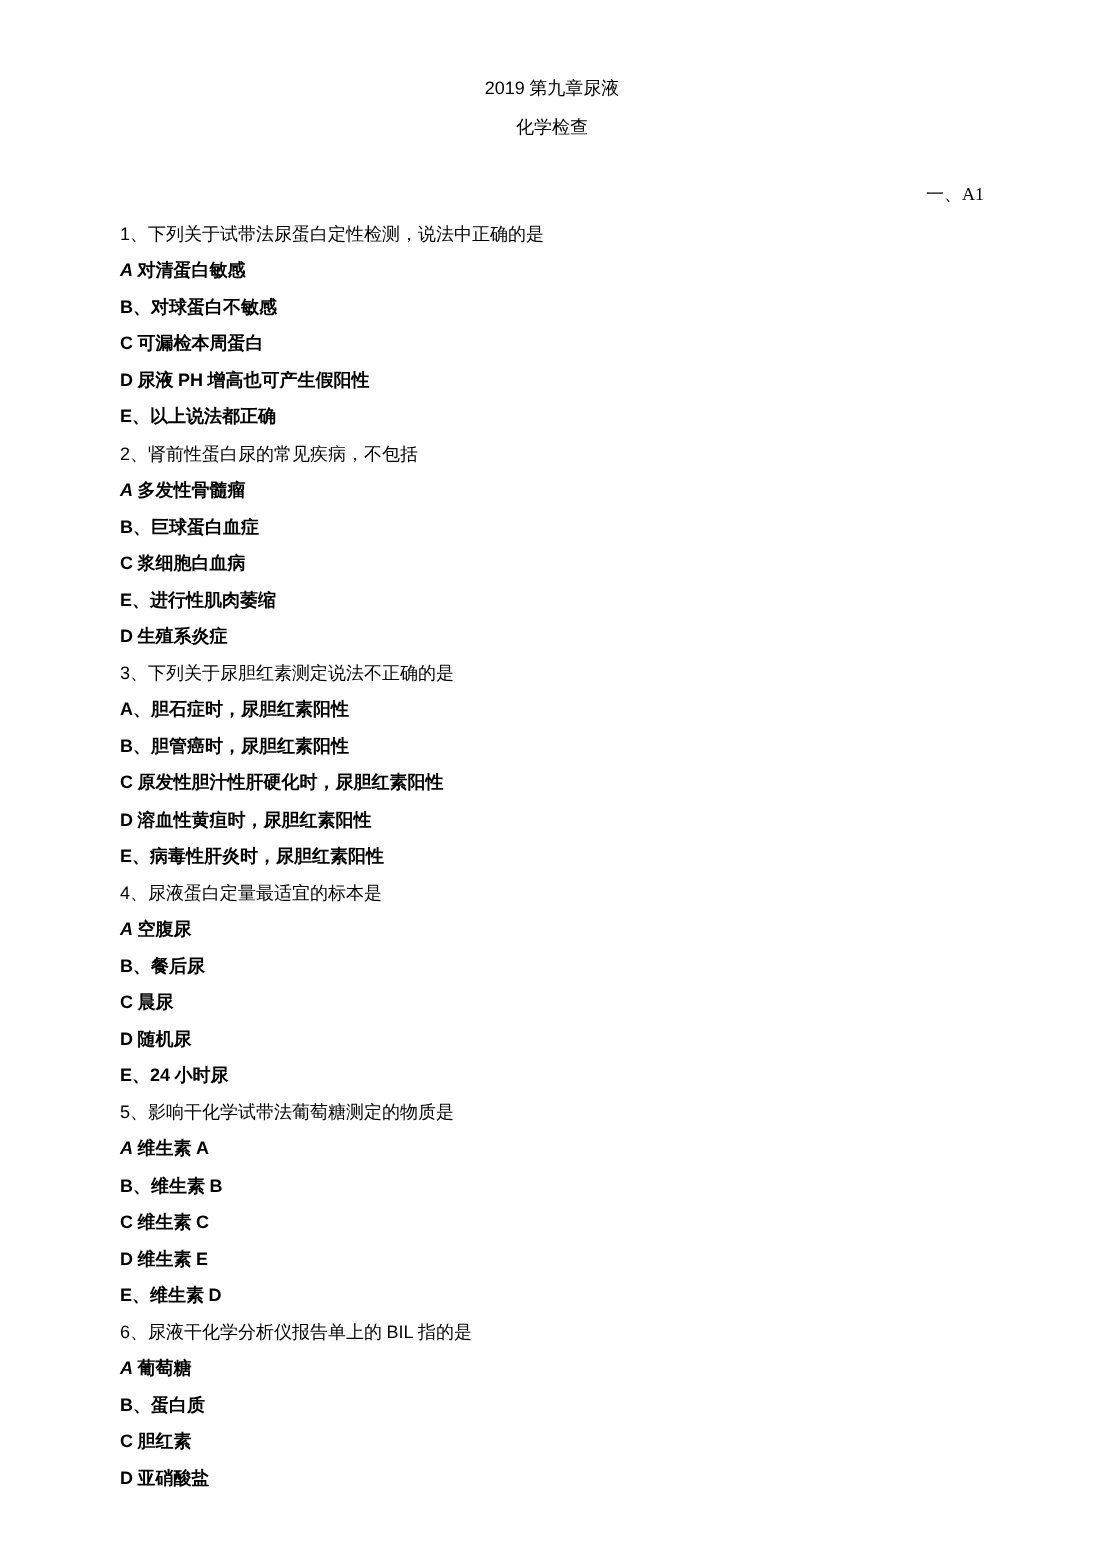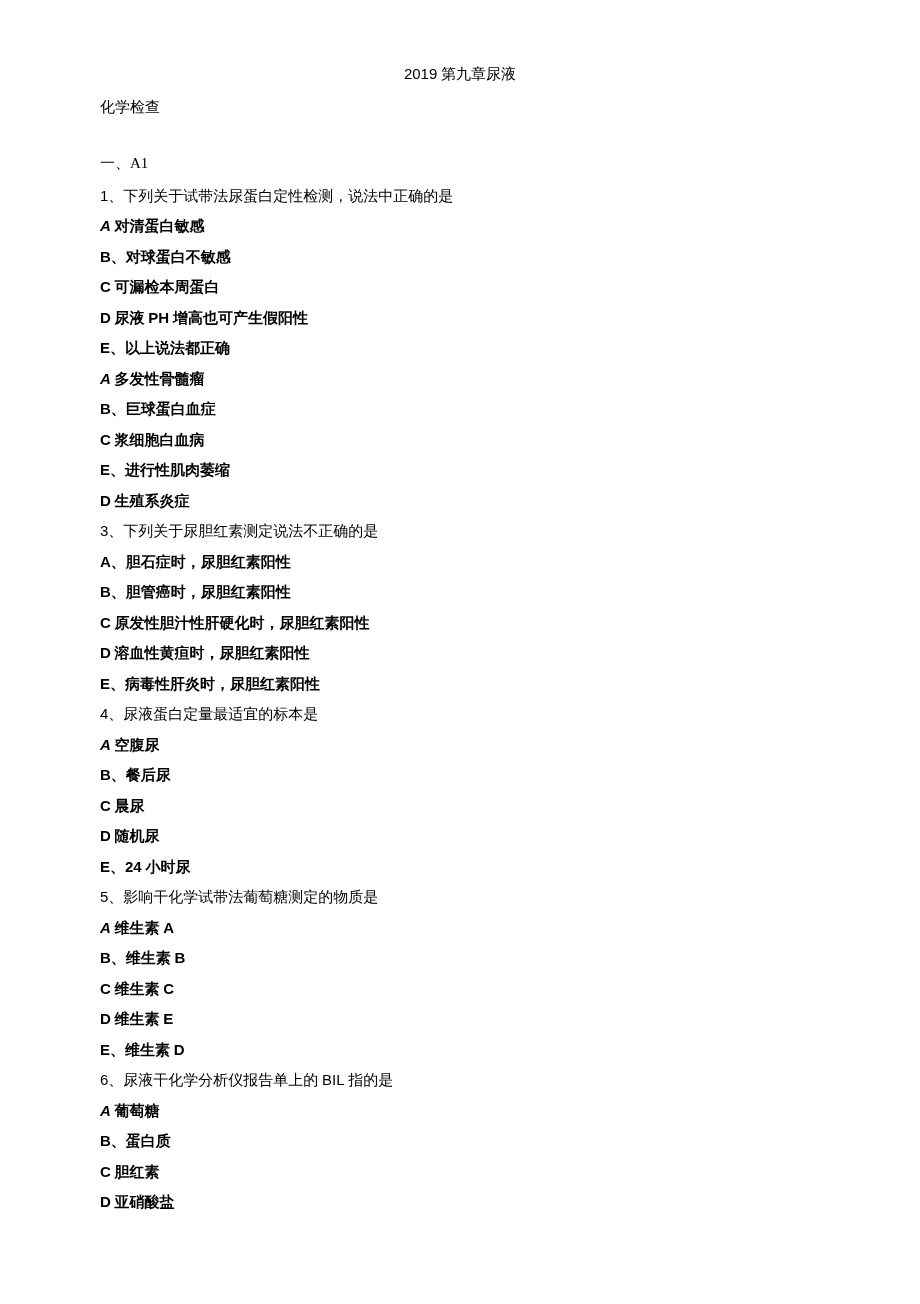--- a/index.html
+++ b/index.html
@@ -15,27 +15,28 @@
     color: #000;
     font-size: 15px;
     line-height: 1.9;
   }
   .title {
     text-align: center;
     font-size: 15px;
     margin-bottom: 4px;
   }
   .subtitle {
-    text-align: left;
+    text-align: center;
     font-size: 15px;
     margin-bottom: 28px;
   }
   .section-label {
     margin-top: 28px;
     margin-bottom: 4px;
+    text-align: right;
   }
   .q-stem {
     margin-top: 2px;
   }
   .opt {
     margin-top: 2px;
     font-weight: bold;
   }
   .opt-label.italic {
     font-style: italic;
@@ -56,20 +57,21 @@
 
   <div class="section-label">一、A1</div>
 
   <div id="questions">
       <div class="q-stem"><span class="roman">1、</span><span>下列关于试带法尿蛋白定性检测，说法中正确的是</span></div>
       <div class="opt"><span class="opt-label roman italic">A</span><span> </span><span>对清蛋白敏感</span></div>
       <div class="opt"><span class="opt-label roman">B</span><span>、</span><span>对球蛋白不敏感</span></div>
       <div class="opt"><span class="opt-label roman">C</span><span> </span><span>可漏检本周蛋白</span></div>
       <div class="opt"><span class="opt-label roman">D</span><span> </span><span>尿液 </span><span class="roman">PH</span><span> 增高也可产生假阳性</span></div>
       <div class="opt"><span class="opt-label roman">E</span><span>、</span><span>以上说法都正确</span></div>
+      <div class="q-stem"><span class="roman">2、</span><span>肾前性蛋白尿的常见疾病，不包括</span></div>
       <div class="opt"><span class="opt-label roman italic">A</span><span> </span><span>多发性骨髓瘤</span></div>
       <div class="opt"><span class="opt-label roman">B</span><span>、</span><span>巨球蛋白血症</span></div>
       <div class="opt"><span class="opt-label roman">C</span><span> </span><span>浆细胞白血病</span></div>
       <div class="opt"><span class="opt-label roman">E</span><span>、</span><span>进行性肌肉萎缩</span></div>
       <div class="opt"><span class="opt-label roman">D</span><span> </span><span>生殖系炎症</span></div>
       <div class="q-stem"><span class="roman">3、</span><span>下列关于尿胆红素测定说法不正确的是</span></div>
       <div class="opt"><span class="opt-label roman">A</span><span>、</span><span>胆石症时，尿胆红素阳性</span></div>
       <div class="opt"><span class="opt-label roman">B</span><span>、</span><span>胆管癌时，尿胆红素阳性</span></div>
       <div class="opt"><span class="opt-label roman">C</span><span> </span><span>原发性胆汁性肝硬化时，尿胆红素阳性</span></div>
       <div class="opt"><span class="opt-label roman">D</span><span> </span><span>溶血性黄疸时，尿胆红素阳性</span></div>

